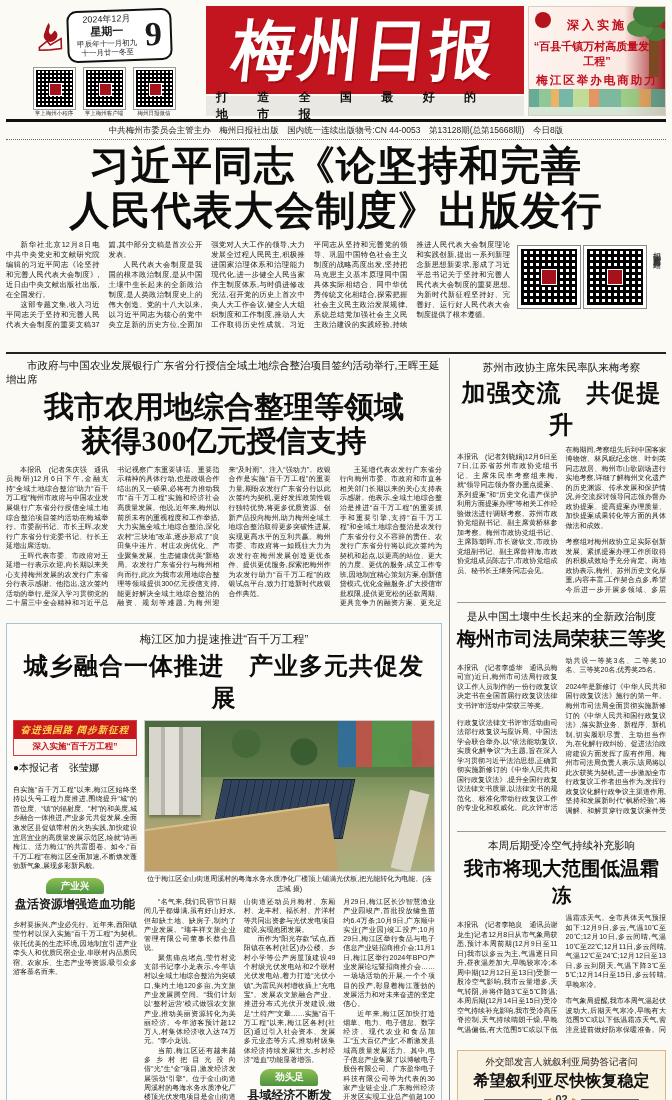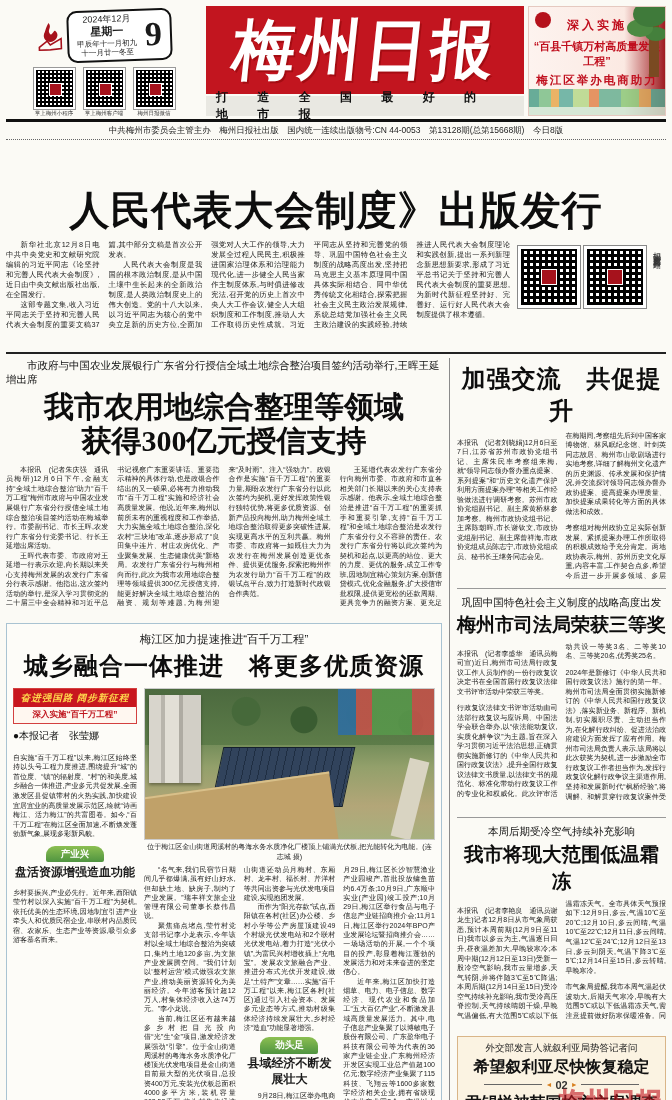--- a/index.html
+++ b/index.html
@@ -173,21 +173,21 @@
       <div class="promo-tree"></div>
     </div>
   </header>
 
   <div class="black-rule"></div>
   <div class="pub-info">中共梅州市委员会主管主办　梅州日报社出版　国内统一连续出版物号:CN 44-0053　第13128期(总第15668期)　今日8版</div>
   <div class="dotted-rule"></div>
 
   <section>
     <h1 class="lead-headline serif">
-      <br>
+      <span>习近平同志《论坚持和完善</span><br>
       <span>人民代表大会制度》出版发行</span>
     </h1>
     <div class="lead-body">
       <div class="lead-cols">
         <p>新华社北京12月8日电　中共中央党史和文献研究院编辑的习近平同志《论坚持和完善人民代表大会制度》,近日由中央文献出版社出版,在全国发行。</p>
         <p>这部专题文集,收入习近平同志关于坚持和完善人民代表大会制度的重要文稿37篇,其中部分文稿是首次公开发表。</p>
         <p>人民代表大会制度是我国的根本政治制度,是从中国土壤中生长起来的全新政治制度,是人类政治制度史上的伟大创造。党的十八大以来,以习近平同志为核心的党中央立足新的历史方位,全面加强党对人大工作的领导,大力发展全过程人民民主,积极推进国家治理体系和治理能力现代化,进一步健全人民当家作主制度体系,与时俱进修改宪法,召开党的历史上首次中央人大工作会议,健全人大组织制度和工作制度,推动人大工作取得历史性成就。习近平同志从坚持和完善党的领导、巩固中国特色社会主义制度的战略高度出发,坚持把马克思主义基本原理同中国具体实际相结合、同中华优秀传统文化相结合,探索把握社会主义民主政治发展规律,系统总结党加强社会主义民主政治建设的实践经验,持续推进人民代表大会制度理论和实践创新,提出一系列新理念新思想新要求,形成了习近平总书记关于坚持和完善人民代表大会制度的重要思想,为新时代新征程坚持好、完善好、运行好人民代表大会制度提供了根本遵循。</p>
       </div>
       <div class="lead-qr">
         <div class="qr-big"></div>
@@ -210,21 +210,21 @@
         <div class="credit-cols">
           <p>本报讯　(记者朱庆强　通讯员梅研)12月6日下午,金融支持“全域土地综合整治”助力“百千万工程”梅州市政府与中国农业发展银行广东省分行授信全域土地综合整治项目签约活动在梅城举行。市委副书记、市长王晖,农发行广东省分行党委书记、行长王延增出席活动。</p>
           <p>王晖代表市委、市政府对王延增一行表示欢迎,向长期以来关心支持梅州发展的农发行广东省分行表示感谢。他指出,这次签约活动的举行,是深入学习贯彻党的二十届三中全会精神和习近平总书记视察广东重要讲话、重要指示精神的具体行动,也是政银合作结出的又一硕果,必将有力推动我市“百千万工程”实施和经济社会高质量发展。他说,近年来,梅州以前所未有的重视程度和工作举措,大力实施全域土地综合整治,深化农村“三块地”改革,逐步形成了“良田集中连片、村庄农房优化、产业聚集发展、生态健康优美”新格局。农发行广东省分行与梅州相向而行,此次为我市农用地综合整理等领域提供300亿元授信支持,能更好解决全域土地综合整治的融资、规划等难题,为梅州迎来“及时雨”、注入“强动力”。政银合作是实施“百千万工程”的重要力量,期盼农发行广东省分行以此次签约为契机,更好发挥政策性银行独特优势,将更多优质资源、创新产品投向梅州,助力梅州全域土地综合整治取得更多突破性进展,实现更高水平的互利共赢。梅州市委、市政府将一如既往大力为农发行在梅州发展创造更优条件、提供更优服务,探索把梅州作为农发行助力“百千万工程”的政银试点平台,致力打造新时代政银合作典范。</p>
           <p>王延增代表农发行广东省分行向梅州市委、市政府和市直各相关部门长期以来的关心支持表示感谢。他表示,全域土地综合整治是推进“百千万工程”的重要抓手和重要引擎,支持“百千万工程”和全域土地综合整治是农发行广东省分行义不容辞的责任。农发行广东省分行将以此次签约为契机和起点,以更高的站位、更大的力度、更优的服务,成立工作专班,因地制宜精心策划方案,创新信贷模式,优化金融服务,扩大授信审批权限,提供更宽松的还款周期、更具竞争力的融资方案、更充足的资金保障、更多元的资本金解决方案,推动全域土地综合整治、存量资产盘活、新型城镇化建设等方面取得新突破,助力梅州“百千万工程”加力提速,全力服务好梅州经济社会高质量发展。</p>
 
         </div>
       </section>
 
       <section class="feature-box">
         <div class="f-kicker">梅江区加力提速推进“百千万工程”</div>
-        <h2 class="f-headline serif">城乡融合一体推进　将更多优质资源</h2>
+        <h2 class="f-headline serif">城乡融合一体推进　产业多元共促发展</h2>
         <div class="f-content">
 
           <div class="f-left">
             <div class="badge-red">
               <div class="b1">奋进强国路 阔步新征程</div>
               <div class="b2">深入实施“百千万工程”</div>
             </div>
             <div class="byline">●本报记者　张莹娜</div>
             <div class="f-left-text">
               <p>自实施“百千万工程”以来,梅江区始终坚持以头号工程力度推进,围绕提升“城”的首位度、“镇”的辐射度、“村”的和美度,城乡融合一体推进,产业多元共促发展,全面激发区县促镇带村的火热实践,加快建设宜居宜业的高质量发展示范区,绘就“诗画梅江、活力梅江”的共富图卷。如今,“百千万工程”在梅江区全面加速,不断焕发蓬勃新气象,展现多彩新风貌。</p>
@@ -257,32 +257,33 @@
             </div>
           </div>
 
         </div>
       </section>
     </div>
 
     <div class="right-zone">
 
       <section class="rz-sec">
+        <div class="kicker center">苏州市政协主席朱民率队来梅考察</div>
         <h3 class="rz-headline h-exchange serif">加强交流　共促提升</h3>
         <div class="rz-cols cols-exchange">
           <p>本报讯　(记者刘晓娟)12月6日至7日,江苏省苏州市政协党组书记、主席朱民率考察组来梅,就“领导同志领办督办重点提案、系列提案”和“历史文化遗产保护利用方面提案办理”等相关工作经验做法进行调研考察。苏州市政协党组副书记、副主席黄桥林参加考察。梅州市政协党组书记、主席陈朝晖,市长谢钦文,市政协党组副书记、副主席曾祥海,市政协党组成员陈志宁,市政协党组成员、秘书长王继务同志会见。</p>
           <p>在梅期间,考察组先后到中国客家博物馆、林风眠纪念馆、叶剑英同志故居、梅州市山歌剧场进行实地考察,详细了解梅州文化遗产的历史渊源、传承发展和保护情况,并交流探讨领导同志领办督办政协提案、提高提案办理质量、加快提案成果转化等方面的具体做法和成效。</p>
           <p>考察组对梅州政协立足实际创新发展、紧抓提案办理工作所取得的积极成效给予充分肯定。两地政协表示,梅州、苏州历史文化厚重,内容丰富,工作契合点多,希望今后进一步开展多领域、多层次、多形式的交流互动,发挥好政协存史兴文作用,共同促进两市历史文化资源保护利用工作;要围绕政协提案工作加强沟通联动,互相借鉴经验做法,更好发挥政协提案在解决问题、推动落实、改进工作、凝聚共识等方面的重要作用,汇聚政协智慧力量、提升履职实效,助推当地经济社会高质量发展。</p>
         </div>
       </section>
 
       <div class="rz-rule"></div>
 
       <section class="rz-sec">
-        <div class="kicker center">巩固中国特色社会主义制度的战略高度出发</div>
+        <div class="kicker center">是从中国土壤中生长起来的全新政治制度</div>
         <h3 class="rz-headline h-award serif">梅州市司法局荣获三等奖</h3>
         <div class="rz-cols cols-award">
           <p>本报讯　(记者李盛华　通讯员梅司宣)近日,梅州市司法局行政复议工作人员制作的一份行政复议决定书在全国首届行政复议法律文书评审活动中荣获三等奖。</p>
           <p>行政复议法律文书评审活动由司法部行政复议与应诉局、中国法学会联合举办,以“依法能动复议,实质化解争议”为主题,旨在深入学习贯彻习近平法治思想,正确贯彻实施新修订的《中华人民共和国行政复议法》,提升全国行政复议法律文书质量,以法律文书的规范化、标准化带动行政复议工作的专业化和权威化。此次评审活动共设一等奖3名、二等奖10名、三等奖20名,优秀奖25名。</p>
           <p>2024年是新修订《中华人民共和国行政复议法》施行的第一年。梅州市司法局全面贯彻实施新修订的《中华人民共和国行政复议法》,落实新业务、新程序、新机制,切实履职尽责、主动担当作为,在化解行政纠纷、促进法治政府建设方面发挥了应有作用。梅州市司法局负责人表示,该局将以此次获奖为契机,进一步激励全市行政复议工作者担当作为,发挥行政复议化解行政争议主渠道作用,坚持和发展新时代“枫桥经验”,将调解、和解贯穿行政复议案件受理及审理全过程,提高行政复议办案质效,扎实推进依法行政,以优质的法治服务为梅州苏区融湾先行区建设提供坚实保障。</p>
         </div>
       </section>
 
       <div class="rz-rule"></div>
 

